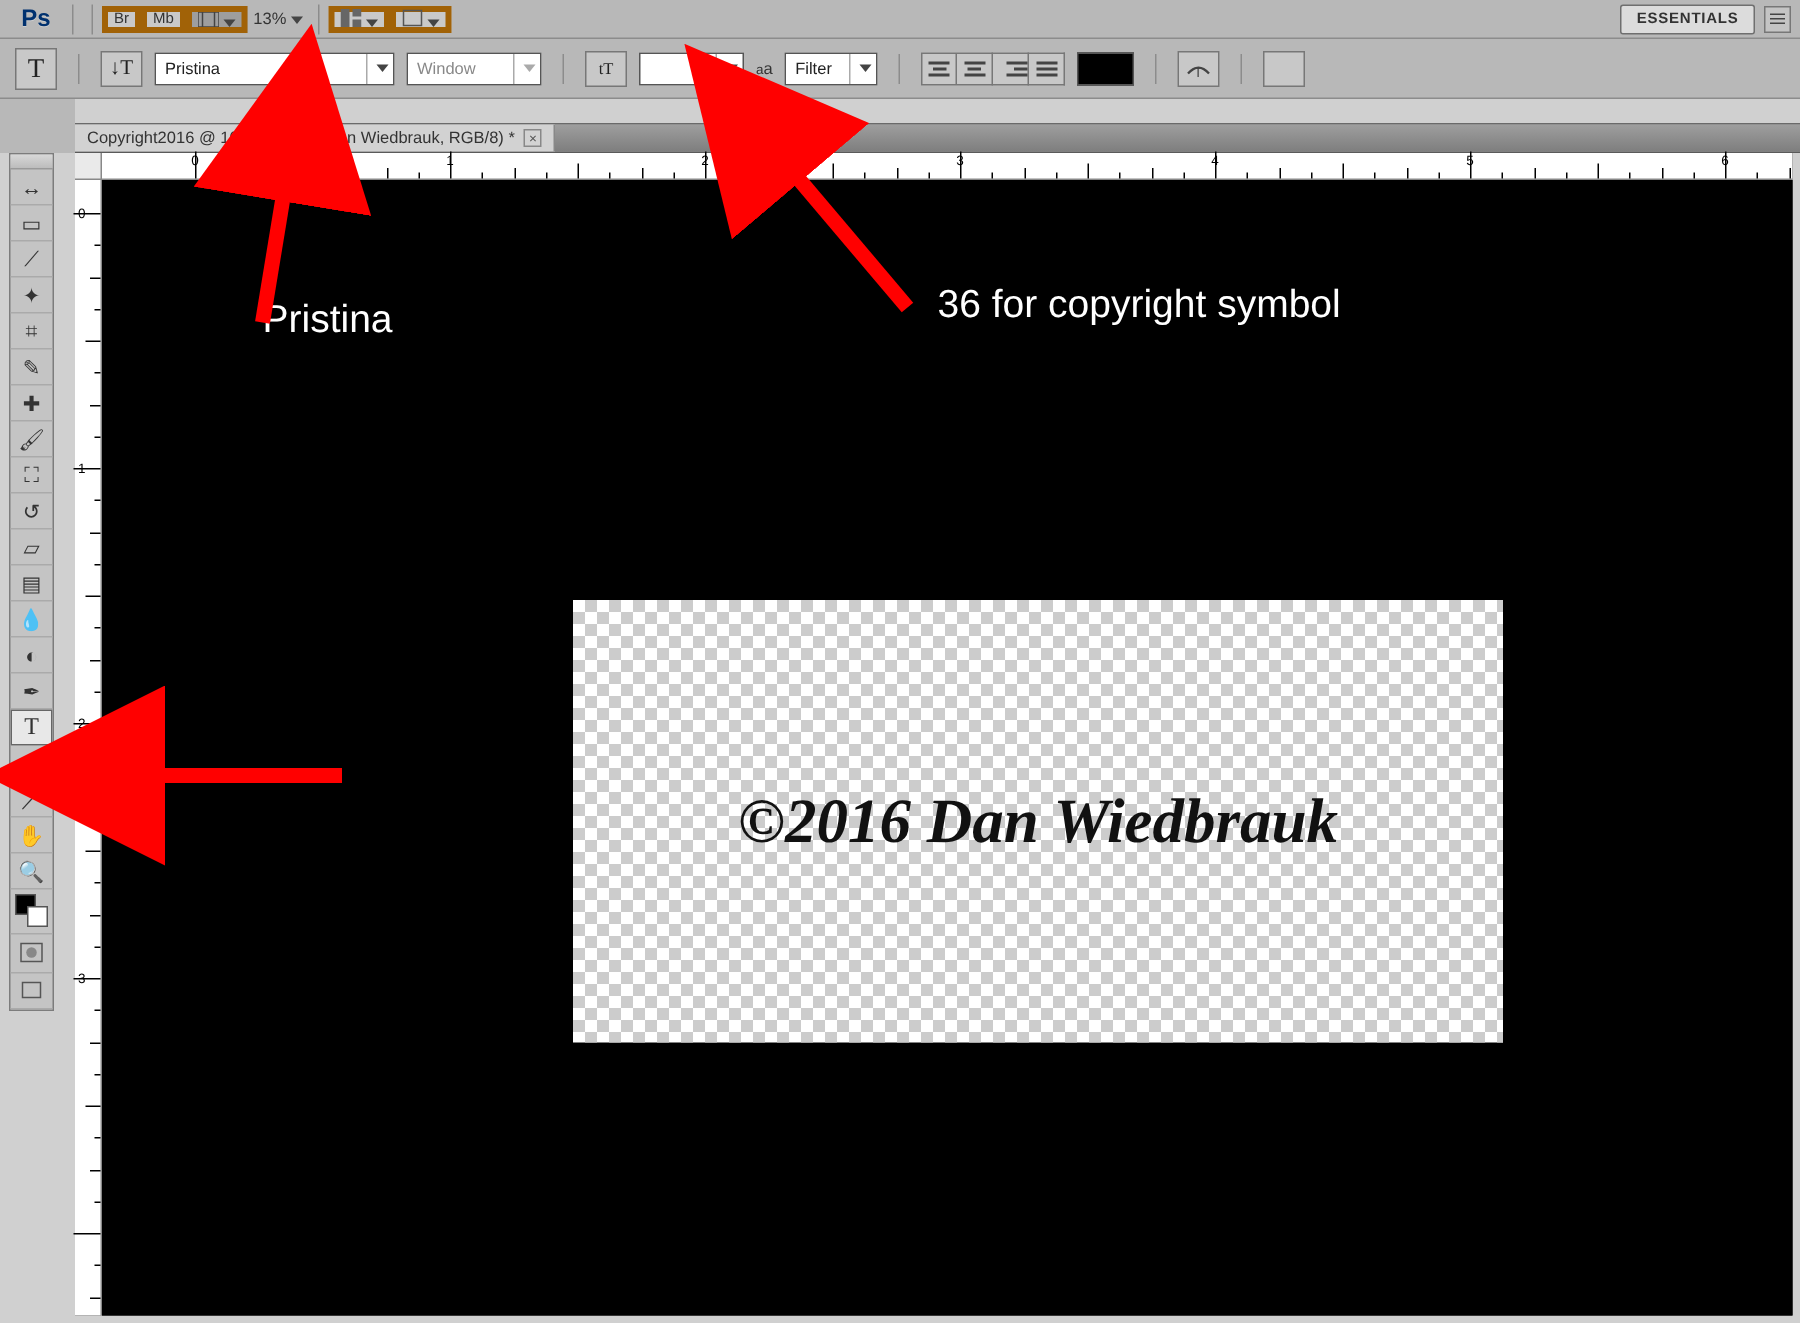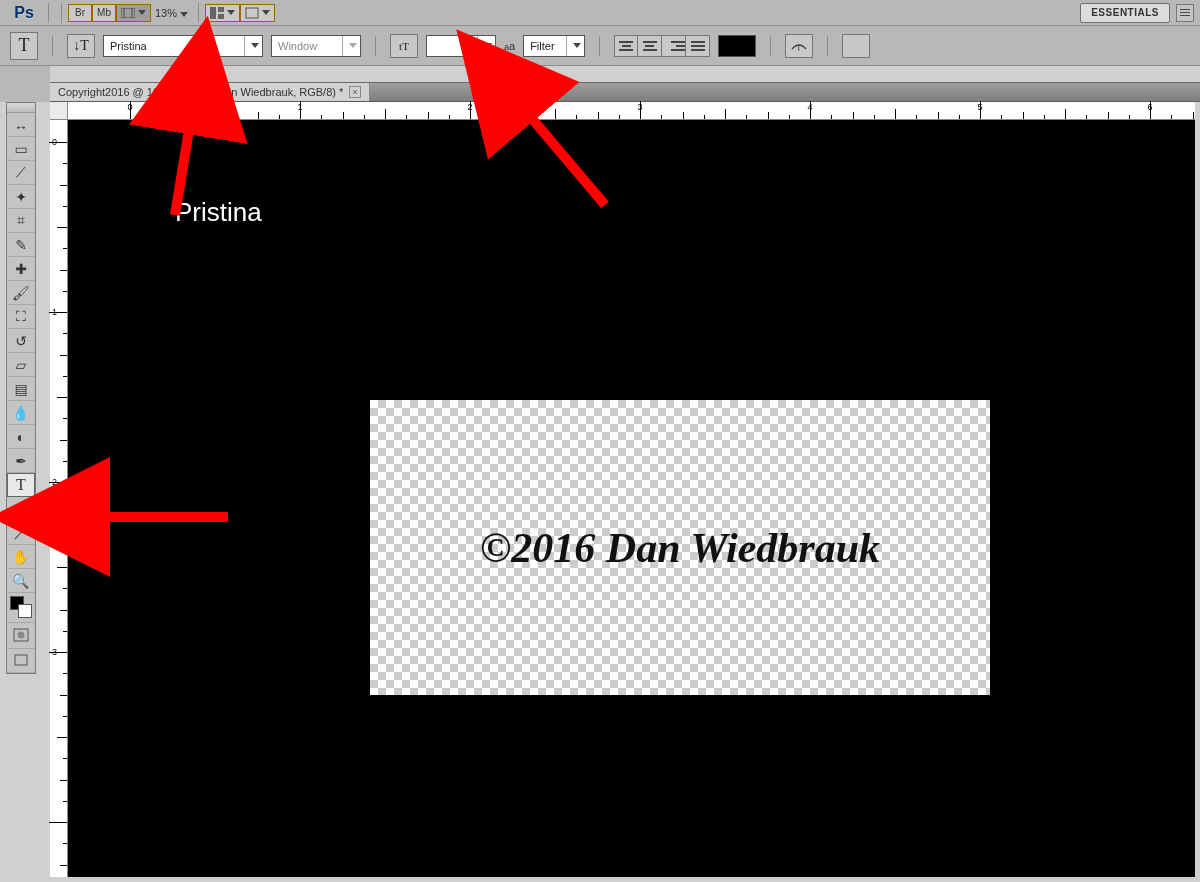--- a/index.html
+++ b/index.html
@@ -3,21 +3,21 @@
 <meta charset="utf-8">
 <style>
   * { box-sizing: border-box; margin: 0; padding: 0; }
   html,body { width:1200px; height:882px; font-family: Tahoma, Arial, sans-serif; font-size:12px; background:#d0d0d0; overflow:hidden; position:relative;}
   
   .menubar { position:absolute; left:0; top:0; width:1200px; height:26px; background:#b8b8b8; border-bottom:1px solid #8c8c8c; display:flex; align-items:center; padding:0 6px; gap:0; }
   .ps-logo { width:36px; height:20px; display:flex; align-items:center; justify-content:center; border-radius:3px;}
   .ps-logo span { font-family: Arial; font-weight:bold; font-size:16px; color:#00316f; text-shadow:0 1px 0 rgba(255,255,255,.3);}
   .menubar .menu-item { padding:0 14px; color:#222; cursor:default; height:26px; display:flex; align-items:center;}
   .menu-right { margin-left:auto; display:flex; align-items:center; gap:6px;}
-  .chip { height:18px; min-width:24px; border:1px solid #a16207; background:#c9c9c9; font-size:10px; display:flex; align-items:center; justify-content:center; padding:0 4px; color:#333;}
+  .chip { height:18px; min-width:24px; border:4px solid #a16207; background:#c9c9c9; font-size:10px; display:flex; align-items:flex-end; justify-content:center; padding:0 4px; color:#333;}
   .chip.dark{background:#9e9e9e;}
   .zoom { font-size:11px; color:#333; padding:0 4px;}
   .tri { width:0; height:0; border-left:4px solid transparent; border-right:4px solid transparent; border-top:5px solid #444; margin-left:3px;}
   .essentials { height:20px; padding:0 10px; background:#dcdcdc; border:1px solid #6f6f6f; font-size:10px; letter-spacing:.5px; font-weight:bold; color:#333; display:flex; align-items:center; border-radius:2px;}
   .sep-v{ width:1px; height:20px; background:#8c8c8c; margin:0 6px;}
 
   
   .optionsbar { position:absolute; left:0; top:26px; width:1200px; height:40px; background:#b8b8b8; border-bottom:1px solid #8c8c8c; display:flex; align-items:center; padding:0 10px; gap:8px;}
   .tool-indicator { width:28px; height:28px; border:1px solid #777; background:#c8c8c8; display:flex; align-items:center; justify-content:center; font-family:Georgia,serif; font-size:18px; color:#222;}
   .orient-icon { width:28px; height:24px; border:1px solid #777; background:#c8c8c8; display:flex; align-items:center; justify-content:center; font-family:Georgia,serif; font-size:14px; color:#222;}
@@ -52,21 +52,21 @@
   .ruler-h{ position:absolute; left:50px; top:102px; width:1145px; height:18px; background:#fff; border-bottom:1px solid #888;}
   .ruler-h .tick{ position:absolute; bottom:0; width:1px; background:#000;}
   .ruler-h .lbl{ position:absolute; top:0; font-size:9px; color:#000; transform:translateX(-50%);}
   .ruler-v{ position:absolute; left:50px; top:102px; width:18px; height:775px; background:#fff; border-right:1px solid #888;}
   .ruler-v .tick{ position:absolute; right:0; height:1px; background:#000;}
   .ruler-v .lbl{ position:absolute; left:2px; font-size:9px; color:#000; transform:translateY(-50%);}
 
   .canvas-black{ position:absolute; left:68px; top:120px; width:1127px; height:757px; background:#000;}
 
   
-  .layer-canvas{ position:absolute; left:370px; top:400px; width:620px; height:295px; background-color:#fff;
+  .layer-canvas{ position:absolute; left:382px; top:400px; width:620px; height:295px; background-color:#fff;
      background-image:
        linear-gradient(45deg,#ccc 25%,transparent 25%,transparent 75%,#ccc 75%),
        linear-gradient(45deg,#ccc 25%,transparent 25%,transparent 75%,#ccc 75%);
      background-size:16px 16px;
      background-position:0 0,8px 8px;
      box-shadow:0 0 8px rgba(0,0,0,.5);
   }
   .watermark{ position:absolute; left:50%; top:50%; transform:translate(-50%,-50%); font-family:'Brush Script MT','Segoe Script',cursive; font-style:italic; font-weight:bold; font-size:42px; color:#111; white-space:nowrap;}
 
   
@@ -371,20 +371,21 @@
     <div class="tick" style="top: 762.5px; width: 7px;"></div>
   </div>
 <div class="canvas-black"></div>
 
 <div class="layer-canvas">
   <div class="watermark">©2016 Dan Wiedbrauk</div>
 </div>
 
 <div class="anno" style="left:175px; top:195px;">Pristina</div>
 <div class="anno" style="left:625px; top:185px;">
+  <div>36 for copyright symbol</div>
 </div>
 
 <div class="arrow" style="left:130px; top:65px;">
   <svg width="90" height="160">
     <defs>
         <marker id="ah1" markerWidth="12" markerHeight="12" refX="6" refY="6" orient="auto">
           <path d="M0,0 L12,6 L0,12 Z" fill="#f00"></path>
         </marker>
       </defs>
     <line x1="45" y1="150" x2="68" y2="10" stroke="#f00" stroke-width="10" marker-end="url(#ah1)"></line>

